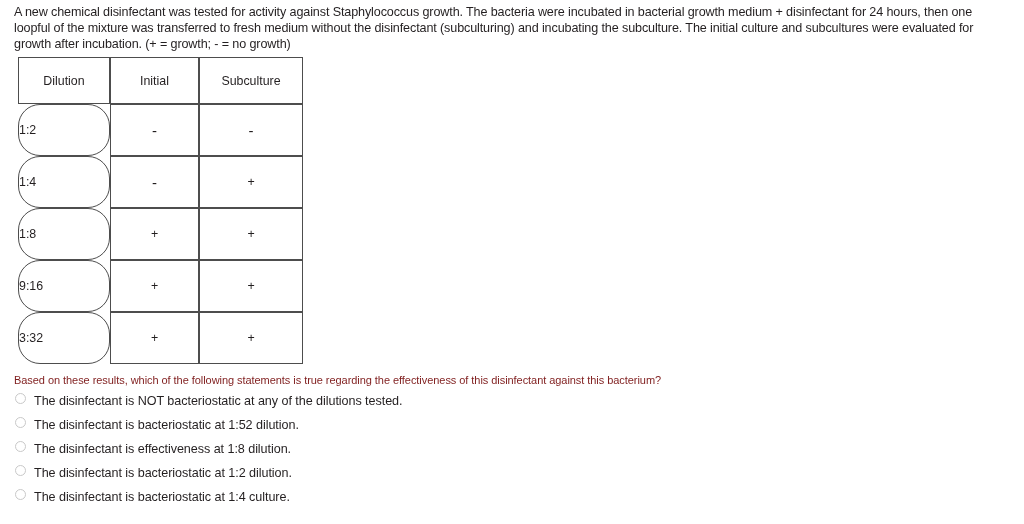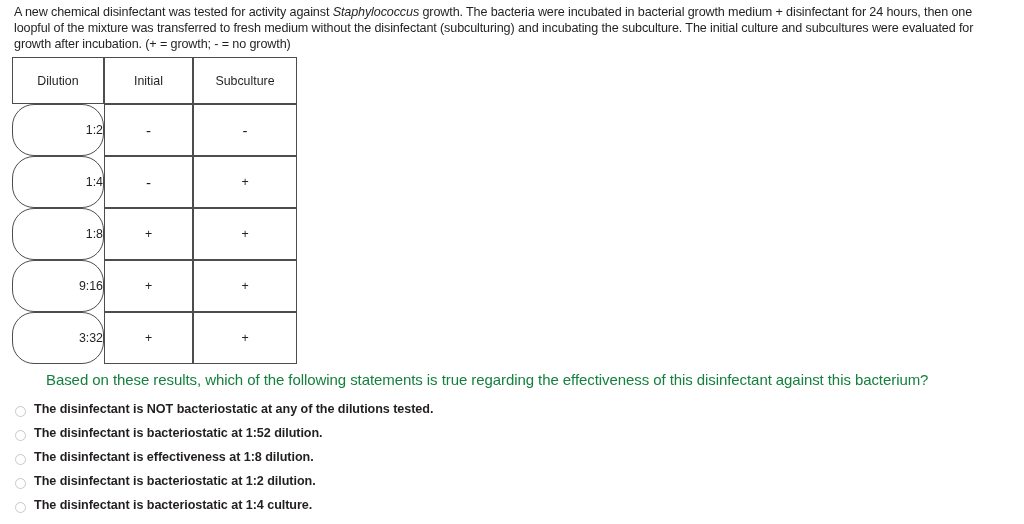--- a/index.html
+++ b/index.html
@@ -21,28 +21,27 @@
     position: absolute;
     left: 14px;
     top: 4px;
     width: 975px;
     font-size: 12.6px;
     line-height: 16.2px;
     color: #231f20;
     letter-spacing: -0.01em;
   }
   .intro .sp-italic {
-    font-style: italic;
     margin-top: 32px;
   }
 
   
   .results-table-wrap {
     position: absolute;
-    left: 12px;
+    left: 18px;
     top: 57px;
   }
   table.results {
     border-collapse: separate;
     border-spacing: 0;
     table-layout: fixed;
     background: #ffffff;
   }
   table.results td,
   table.results th {
@@ -59,59 +58,57 @@
     text-align: center;
   }
   table.results td {
     height: 50px;
   }
   .col-dilution { width: 92px; }
   .col-initial  { width: 89px; }
   .col-subculture { width: 104px; }
 
   td.dilution-cell {
-    text-align: right;
+    text-align: left;
     padding-right: 5px;
     font-size: 12.6px;
     border-radius: 22px;
   }
   td.result-cell {
     text-align: center;
     font-weight: bold;
     font-size: 13.5px;
   }
   td.result-cell.neg {
     font-size: 15px;
     line-height: 1;
   }
 
   
   .question {
     position: absolute;
     left: 14px;
     top: 372px;
-    font-size: 15px;
+    font-size: 11px;
     line-height: 16px;
-    color: #15803d;
+    color: #7f1d1d;
     letter-spacing: -0.005em;
-    margin-left: 32px;
   }
 
   
   .options {
     position: absolute;
     left: 15px;
     top: 393px;
     width: 600px;
   }
   .option-row {
     display: flex;
-    align-items: flex-end;
+    align-items: flex-start;
     height: 24px;
-    font-weight: bold;
   }
   .radio {
     width: 11px;
     height: 11px;
     border: 1px solid #c9c9c9;
     border-radius: 50%;
     background: #ffffff;
     box-sizing: border-box;
     flex: 0 0 auto;
     margin-right: 8px;

